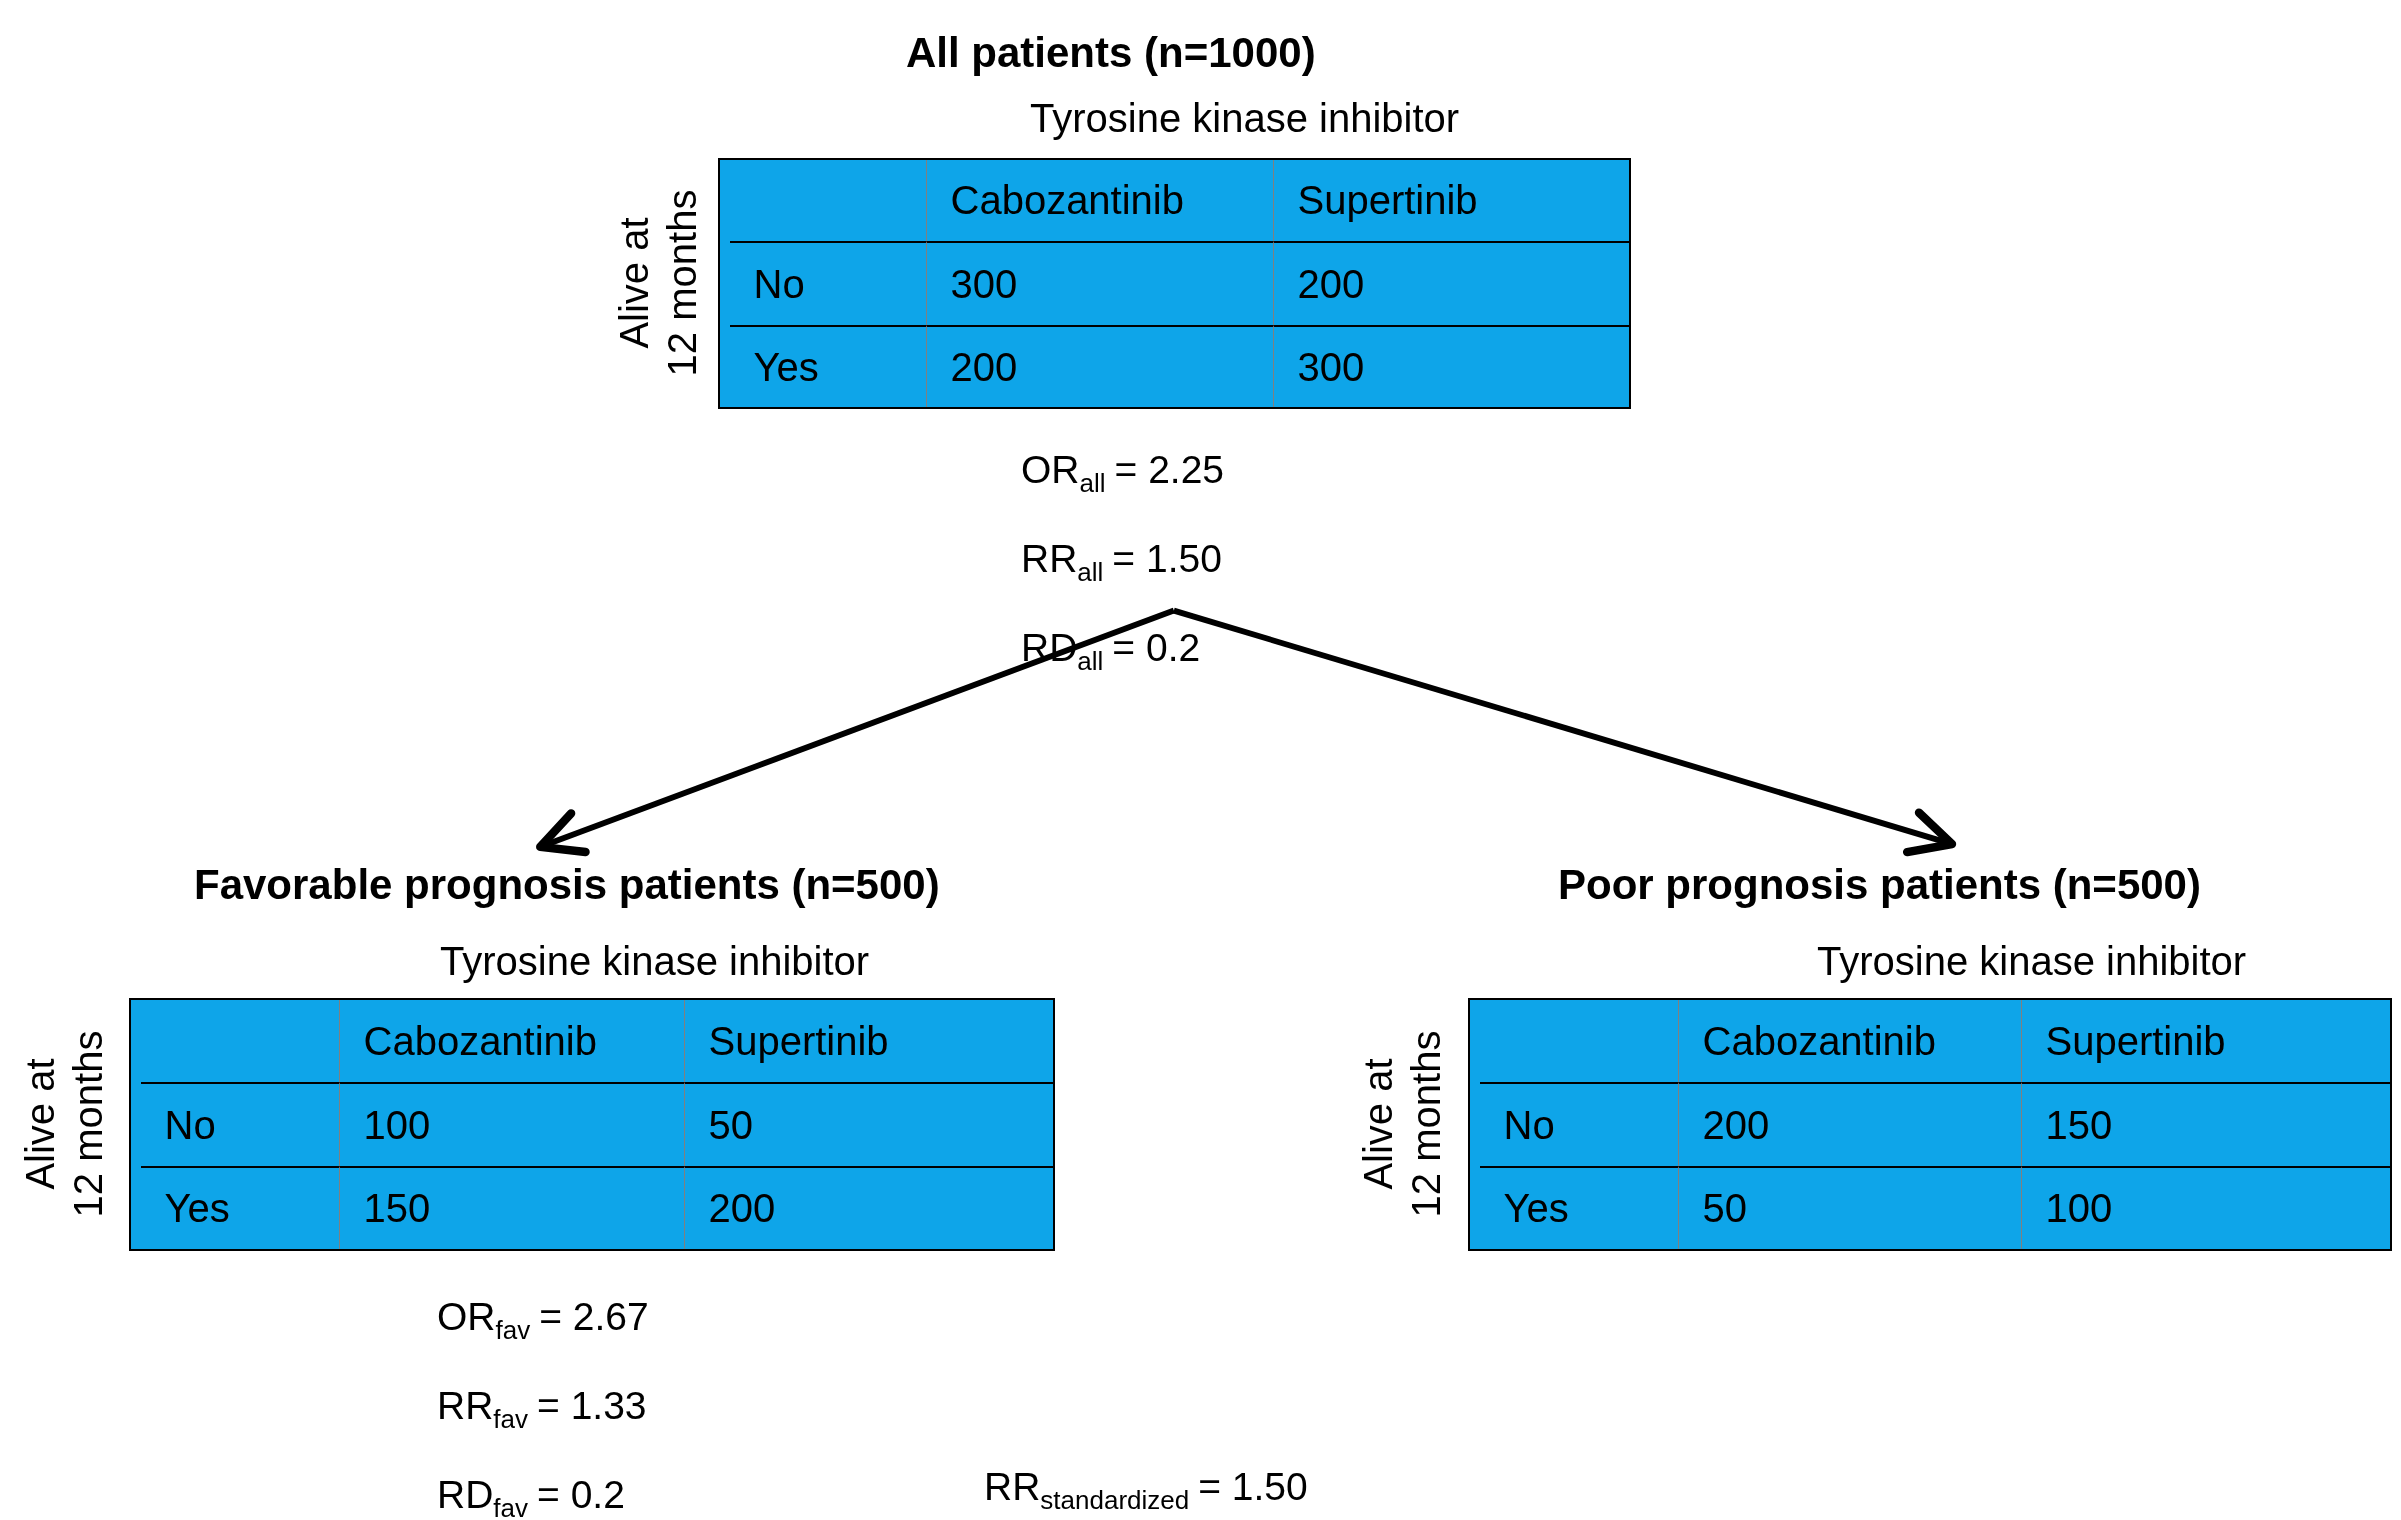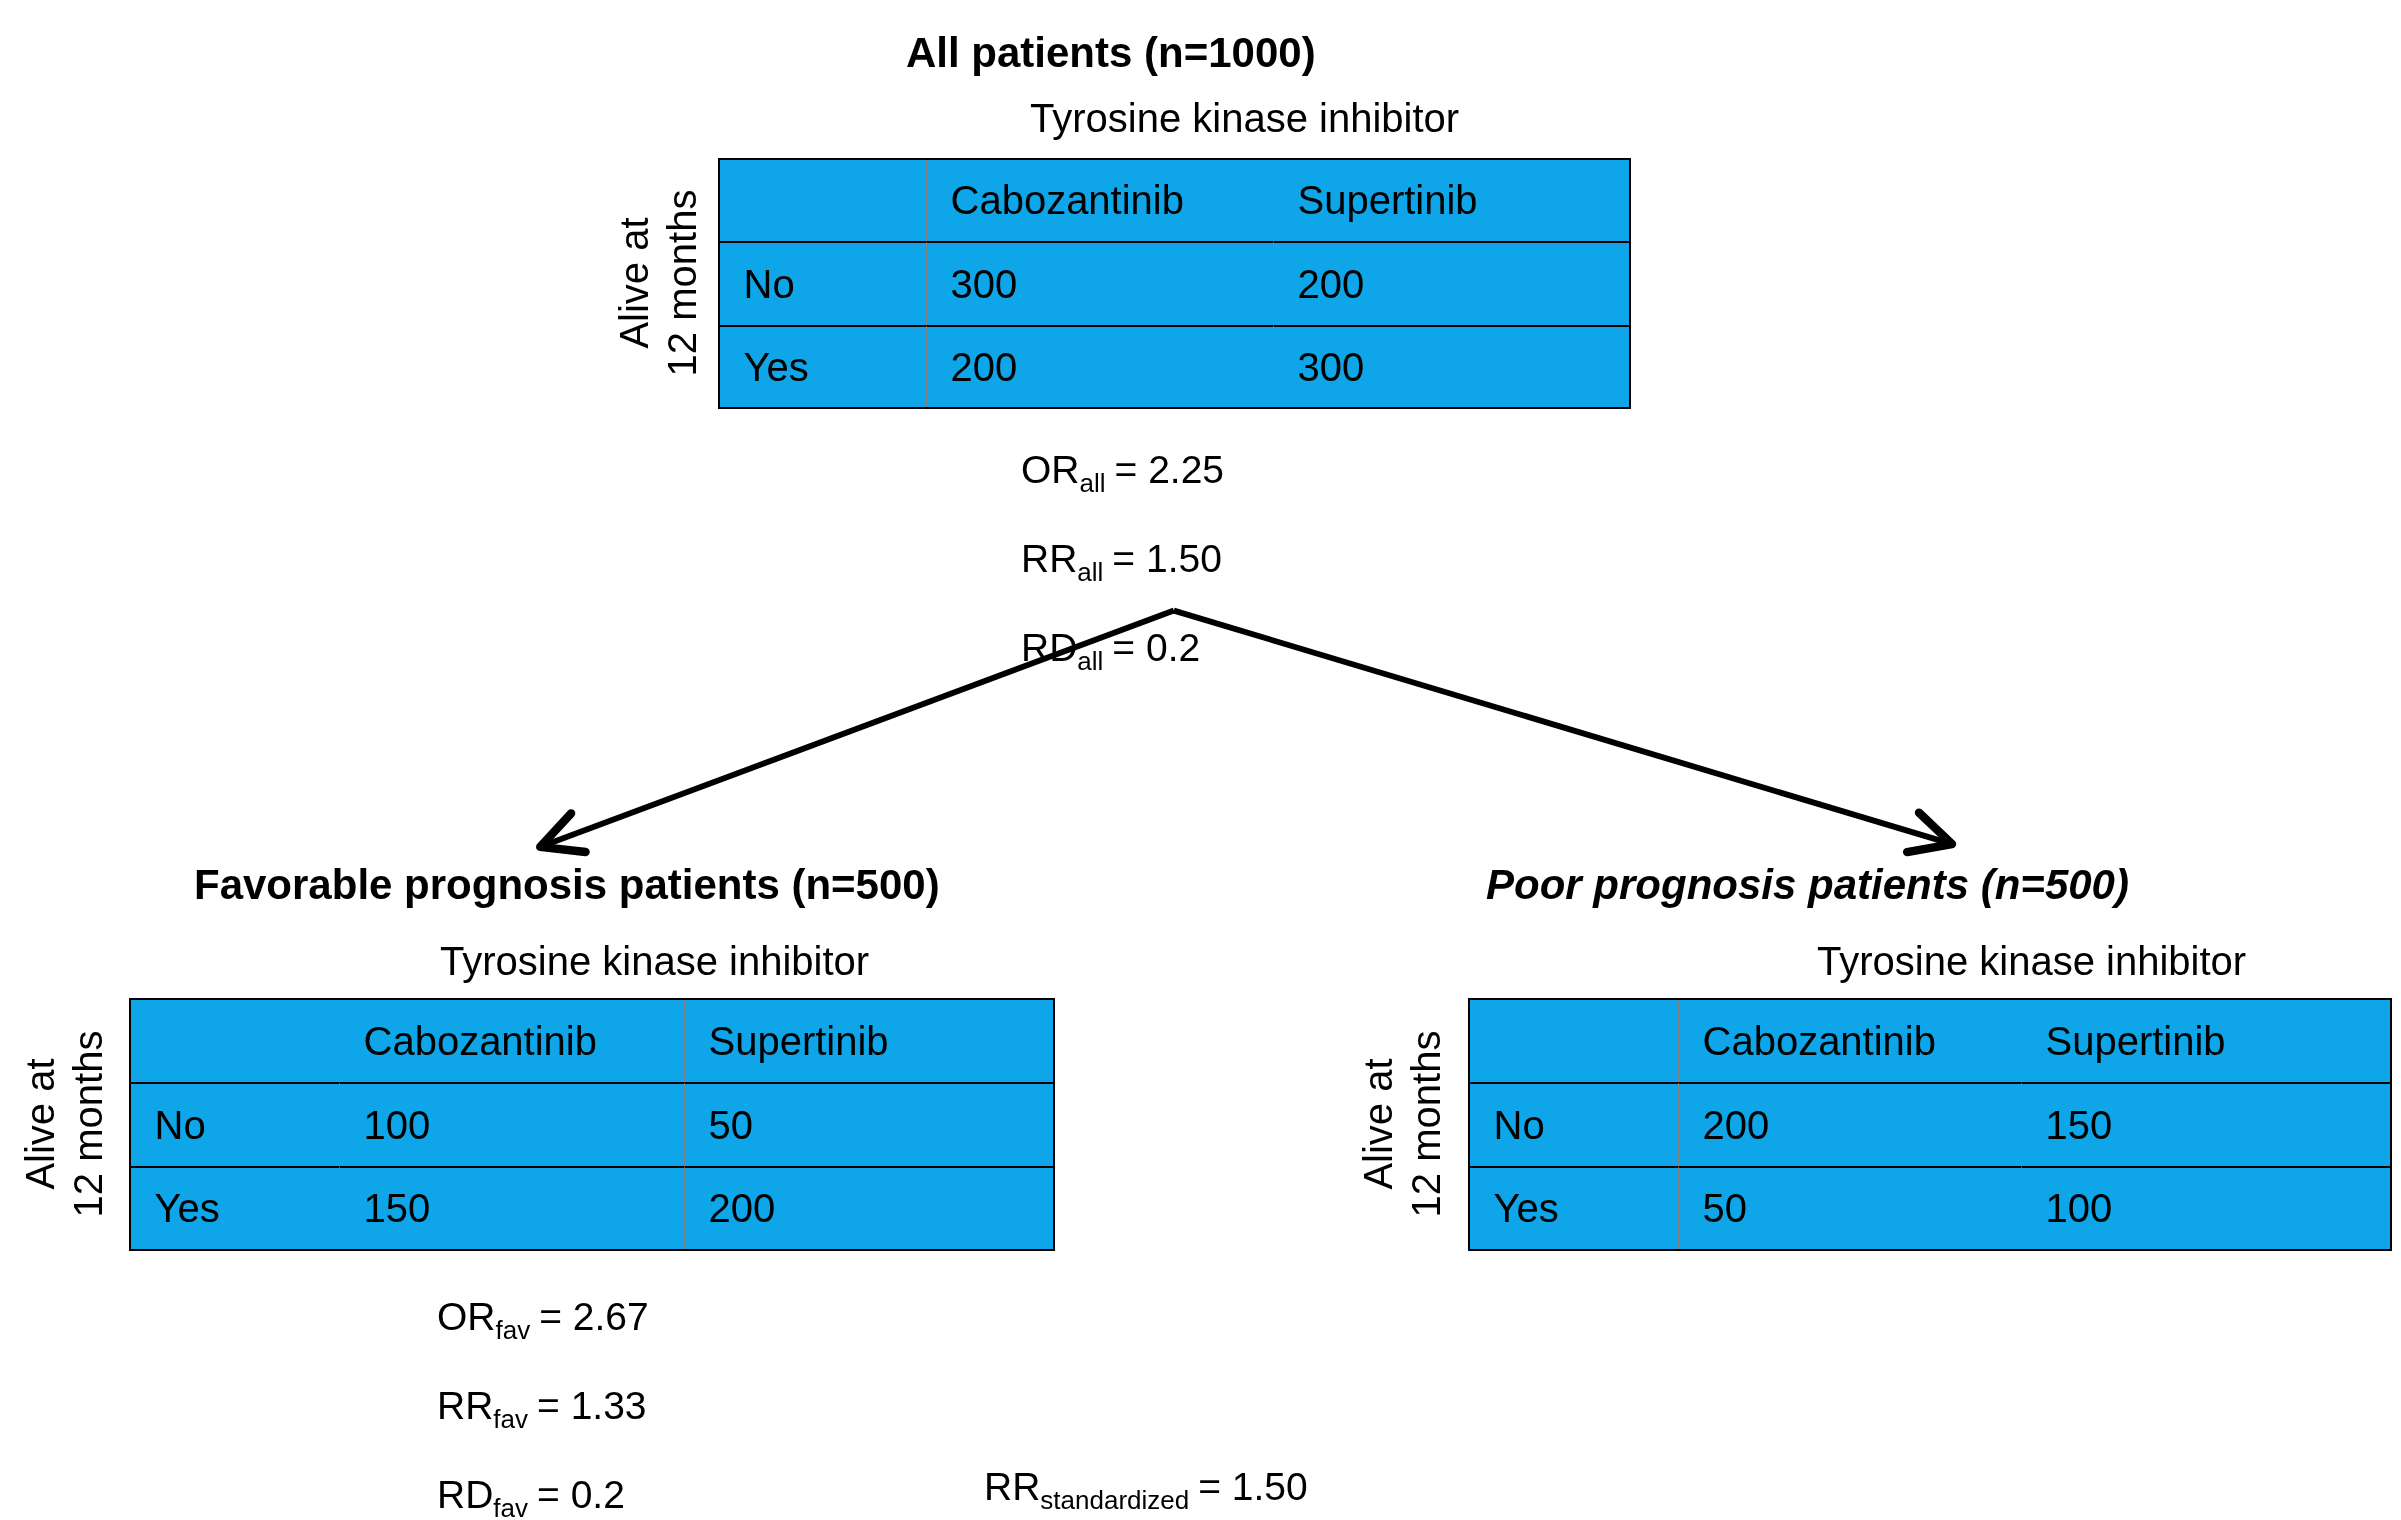--- a/index.html
+++ b/index.html
@@ -42,21 +42,21 @@
     display:flex;
     align-items:center;
     padding-left:23.5px;
     font-size:40px;
     border-top:2.7px solid #000;
     border-left:1.8px solid #808080;
     overflow:hidden;
     white-space:nowrap;
   }
   .tbl .r0{ border-top:none; }
-  .tbl .c0{ border-left:none; }
+  .tbl .c0{ border-left:none;margin-left:10px; }
   
   .ylab{
     position:absolute;
     display:flex;
     align-items:center;
     justify-content:center;
   }
   .ylab .inner{
     transform:rotate(-90deg);
     font-size:40px;
@@ -159,21 +159,21 @@
     <div class="c">150</div>
     <div class="c">200</div>
   </div>
 
   <div class="stats stats--fav">
     <div><span>OR</span><sub>fav</sub><span class="eq">= 2.67</span></div>
     <div><span>RR</span><sub>fav</sub><span class="eq">= 1.33</span></div>
     <div><span>RD</span><sub>fav</sub><span class="eq">= 0.2</span></div>
   </div>
 
-  <div class="title" style="left:1486px; top:861px;font-style:italic;">Poor prognosis patients (n=500)</div>
+  <div class="title" style="left:1558px; top:861px;">Poor prognosis patients (n=500)</div>
 
   <div class="grouplab" style="left:1817px; top:939px;">Tyrosine kinase inhibitor</div>
 
   <div class="ylab ylab--poor">
     <div class="inner">
       <div>Alive at</div>
       <div>12 months</div>
     </div>
   </div>
 

